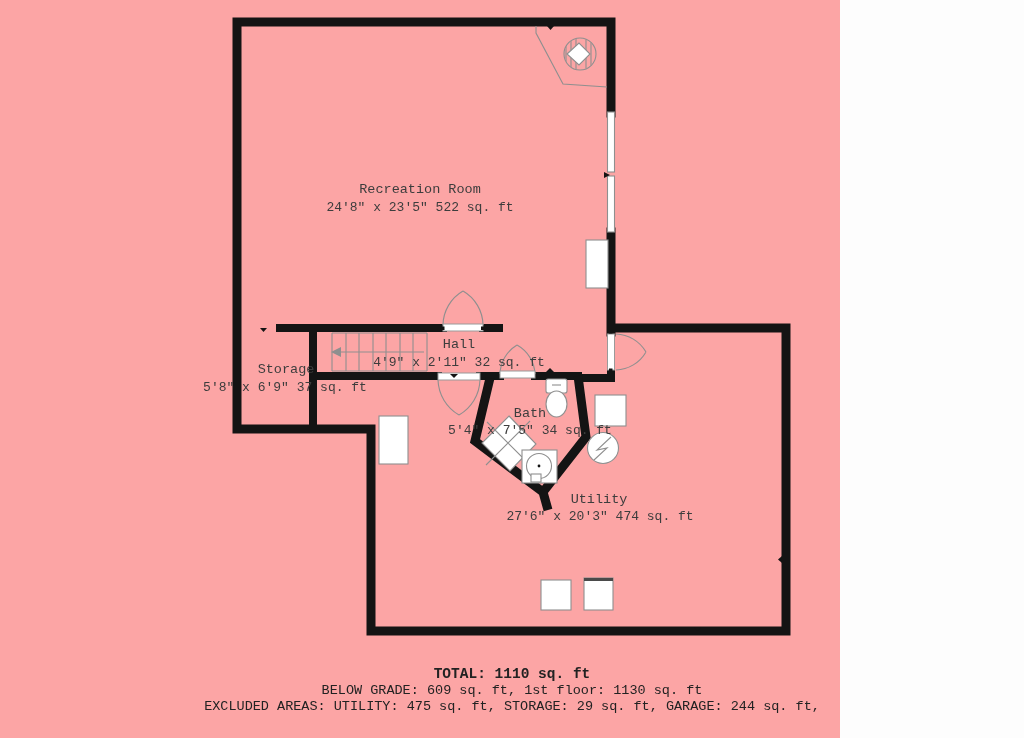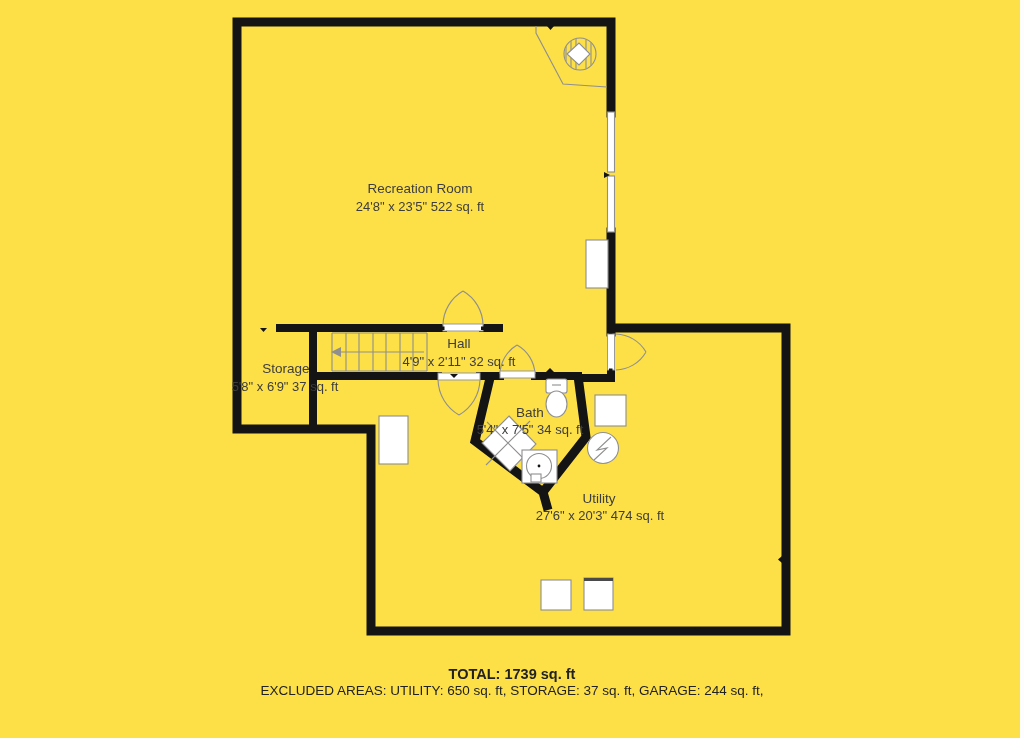--- a/index.html
+++ b/index.html
@@ -1,17 +1,17 @@
 <!DOCTYPE html>
 <html><head>
 <meta charset="utf-8">
 <style>
   html,body{margin:0;padding:0;background:#fdfdfd;}
-  .stage{position:relative;width:1020px;height:738px;background:#fde047;overflow:hidden;
-         font-family:Liberation Sans, sans-serif;}
+  .stage{position:relative;width:840px;height:738px;background:#fca5a5;overflow:hidden;
+         font-family:Liberation Mono, monospace;}
   .plan-svg{position:absolute;left:0;top:0;}
   .room-name{font-size:13.5px;fill:#3d3d3d;}
   .room-dim{font-size:13px;fill:#3d3d3d;}
   .summary{position:absolute;left:0;top:666px;width:1024px;text-align:center;color:#222;}
   .summary .total{font-size:14.5px;font-weight:bold;line-height:17px;}
   .summary .line{font-size:13.5px;line-height:16px;}
   .wall{stroke:#141414;fill:none;}
   .thin{stroke:#8f8f8f;stroke-width:1.1;fill:none;}
   .thinfill{stroke:#8f8f8f;stroke-width:1.1;fill:#ffffff;}
   .leaf{stroke:#9a9a9a;stroke-width:1;fill:#ffffff;}
@@ -155,17 +155,18 @@
 
       <text class="room-name" x="530" y="417">Bath</text>
       <text class="room-dim" x="530" y="434">5'4" x 7'5" 34 sq. ft</text>
 
       <text class="room-name" x="599" y="503">Utility</text>
       <text class="room-dim" x="600" y="520">27'6" x 20'3" 474 sq. ft</text>
     </g>
   </svg>
 
   <div class="summary">
-    <div class="total">TOTAL: 1739 sq. ft</div>
-    <div class="line">EXCLUDED AREAS: UTILITY: 650 sq. ft, STORAGE: 37 sq. ft, GARAGE: 244 sq. ft,</div>
+    <div class="total">TOTAL: 1110 sq. ft</div>
+    <div class="line">BELOW GRADE: 609 sq. ft, 1st floor: 1130 sq. ft</div>
+    <div class="line">EXCLUDED AREAS: UTILITY: 475 sq. ft, STORAGE: 29 sq. ft, GARAGE: 244 sq. ft,</div>
   </div>
 
 </div>
 
 </body></html>

